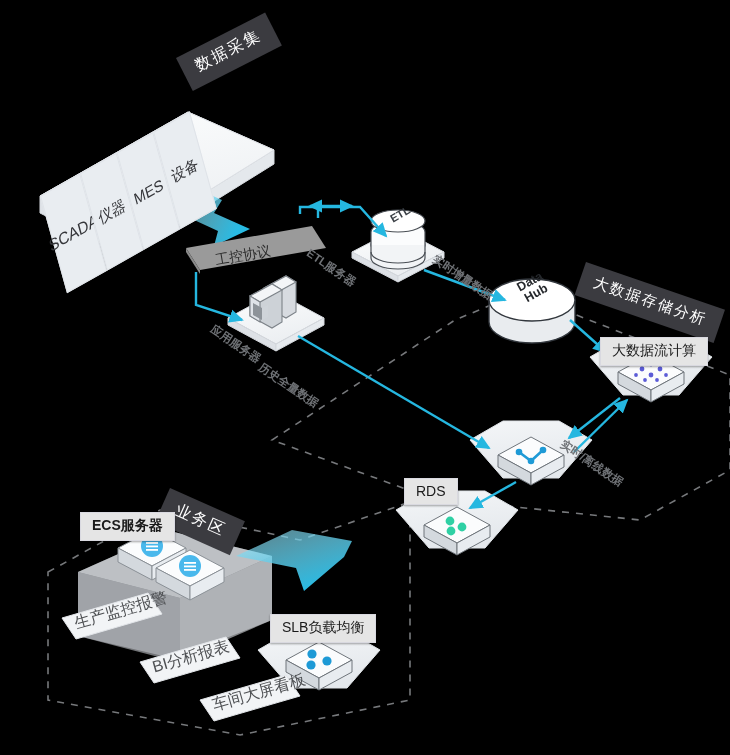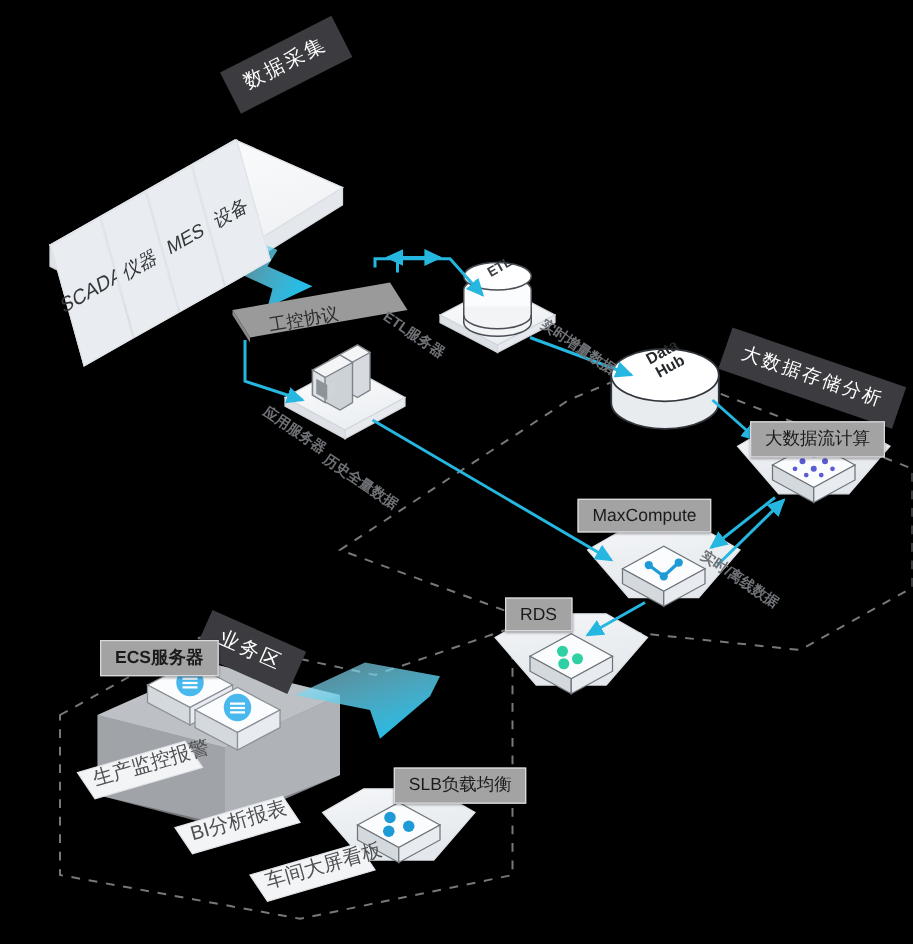--- a/index.html
+++ b/index.html
@@ -11,21 +11,21 @@
 
   
   .zone-band{
     background:#3b3b40;color:#ffffff;
     font-size:16px;letter-spacing:2px;
     padding:7px 14px 9px 14px;
     text-align:center;
   }
   
   .callout{
-    background:#a3a3a3;color:#1a1a1a;
+    background:#e5e5e5;color:#1a1a1a;
     font-size:14px;padding:4px 11px 5px 11px;
     border:1px solid #d9d9e0;
     box-shadow:0 1px 2px rgba(0,0,0,.35);
   }
   
   .cap{
     color:#6f7276;font-size:11.5px;font-weight:bold;
   }
   .cap-dark{color:#4e5053;}
   .panel-cell{
@@ -264,33 +264,32 @@
               color:#25282c;font-size:12.5px;font-weight:bold;line-height:13px;text-align:center;">
     <div>Data</div>
     <div>Hub</div>
   </div>
 
   <div class="lbl zone-band" style="left:586px;top:262px;transform:rotate(19deg);transform-origin:left top;
               font-size:15px;">大数据存储分析</div>
 
   <div class="lbl callout" style="left:600px;top:337px;">大数据流计算</div>
 
-  <div class="lbl callout" style="left:462px;top:399px;">MaxCompute</div>
 
   <div class="lbl callout" style="left:404px;top:478px;">RDS</div>
 
   <div class="lbl cap" style="left:438px;top:252px;transform:rotate(34deg);transform-origin:left top;">实时增量数据</div>
 
   <div class="lbl cap" style="left:264px;top:360px;transform:rotate(34deg);transform-origin:left top;">历史全量数据</div>
 
   <div class="lbl cap" style="left:566px;top:437px;transform:rotate(34deg);transform-origin:left top;">实时/离线数据</div>
 
   <div class="lbl zone-band" style="left:170px;top:488px;transform:rotate(24deg);transform-origin:left top;">业务区</div>
 
   <div class="lbl callout" style="left:80px;top:512px;font-weight:bold;">ECS服务器</div>
 
-  <div class="lbl callout" style="left:270px;top:614px;margin-left:45px;">SLB负载均衡</div>
+  <div class="lbl callout" style="left:270px;top:614px;">SLB负载均衡</div>
 
   <div class="lbl cap-dark" style="left:72px;top:614px;transform:rotate(-16deg);transform-origin:left top;">生产监控报警</div>
   <div class="lbl cap-dark" style="left:150px;top:658px;transform:rotate(-16deg);transform-origin:left top;">BI分析报表</div>
   <div class="lbl cap-dark" style="left:210px;top:696px;transform:rotate(-16deg);transform-origin:left top;">车间大屏看板</div>
 
 </div>
 
 </body></html>

